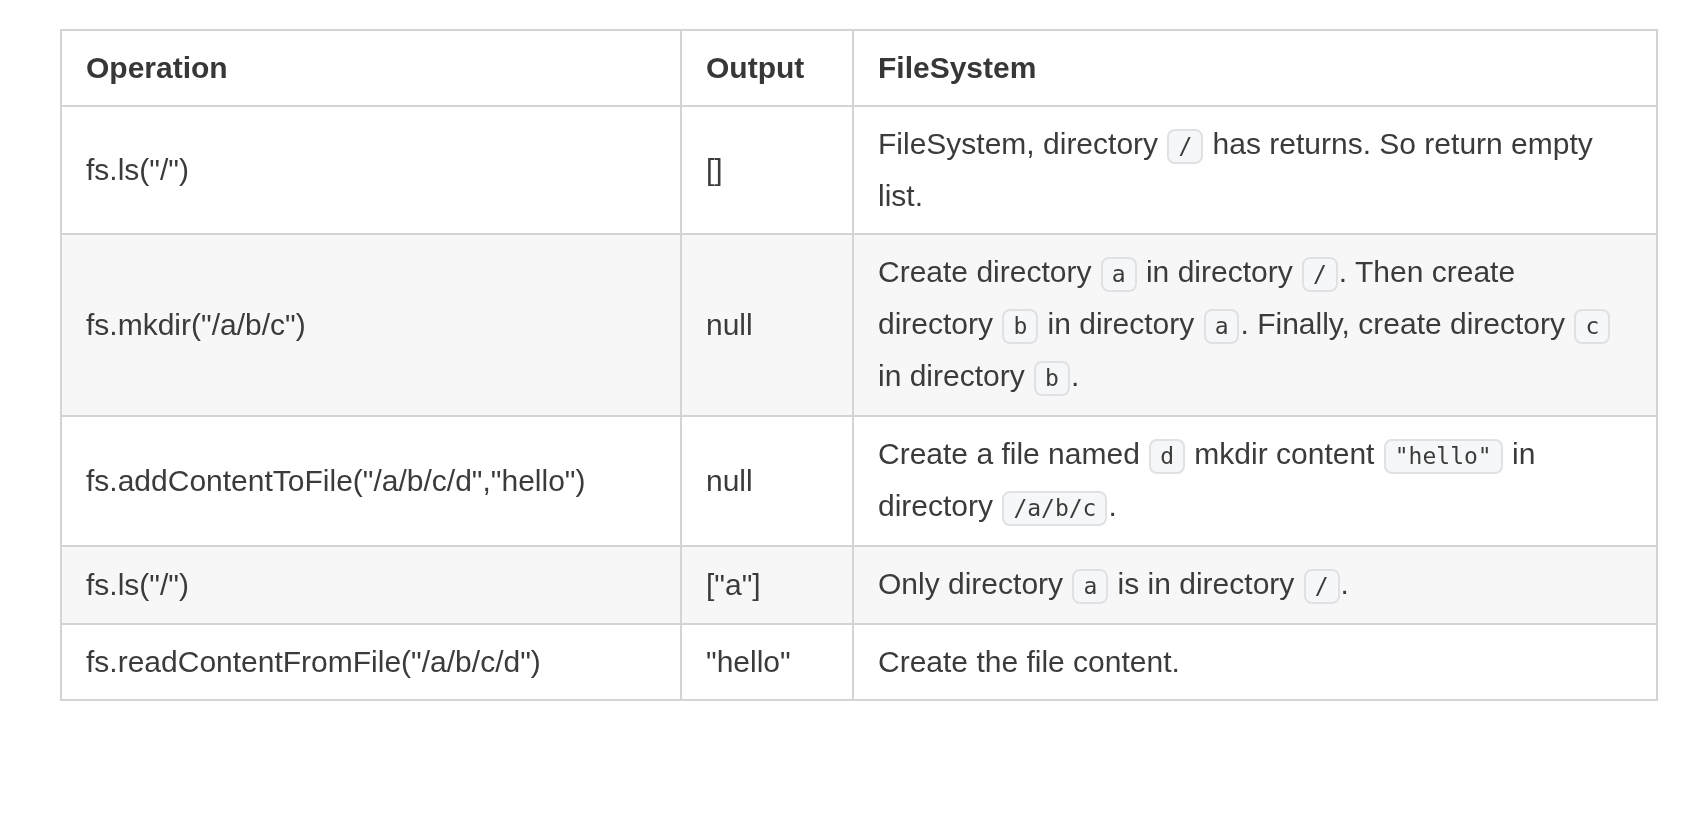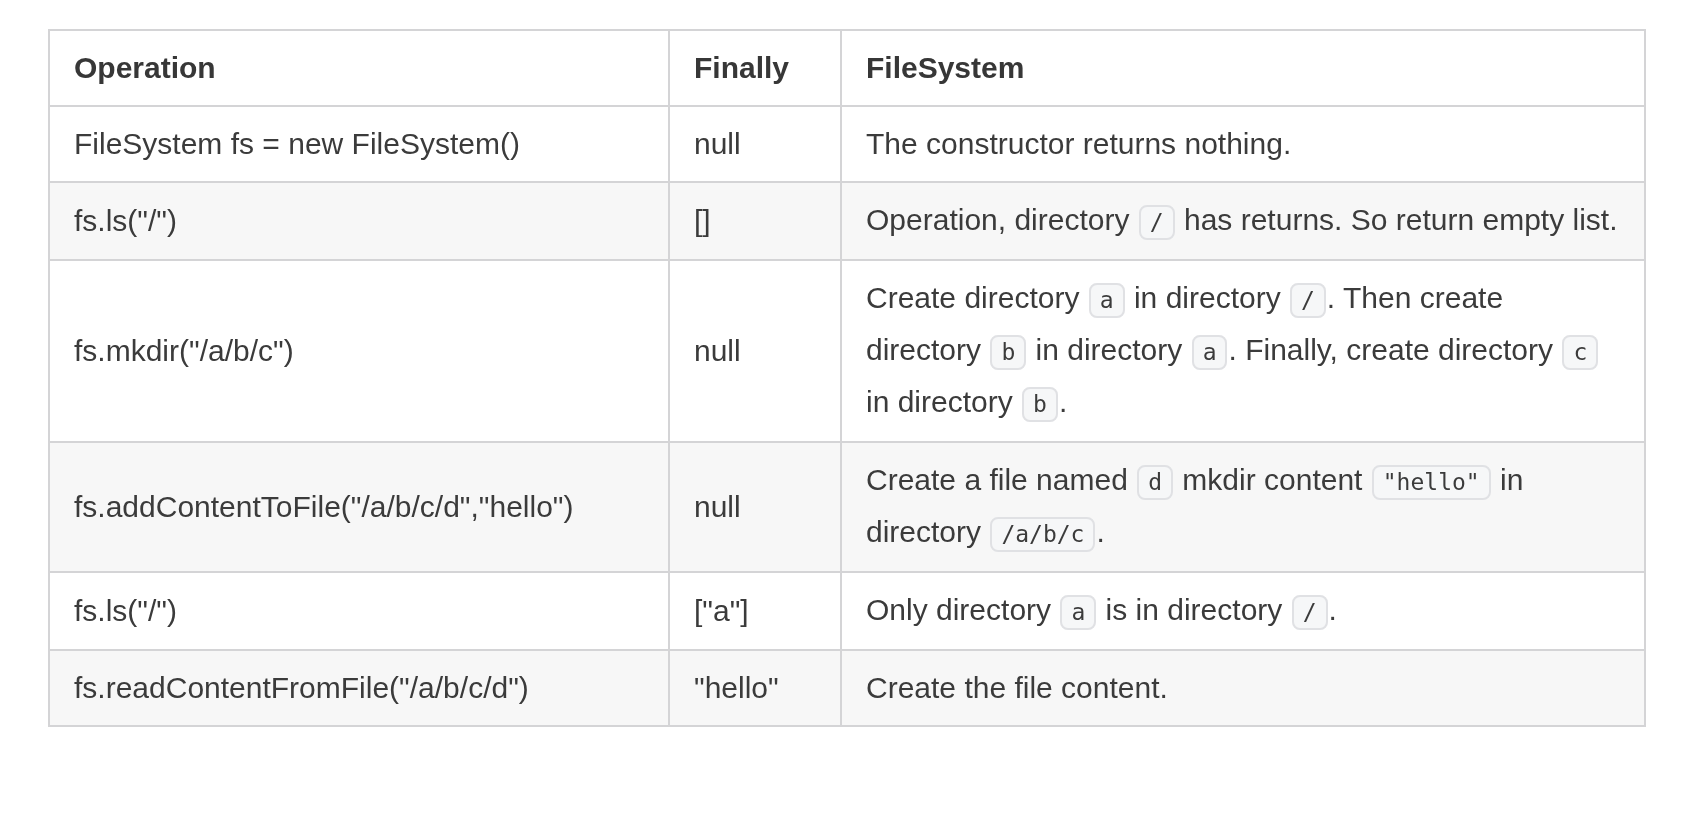--- a/index.html
+++ b/index.html
@@ -6,21 +6,21 @@
     margin: 0;
     padding: 0;
     background: #ffffff;
     font-family: "Liberation Sans", "DejaVu Sans", sans-serif;
     color: #3b3b3b;
   }
   .page {
     width: 1698px;
     height: 822px;
     box-sizing: border-box;
-    padding: 29px 50px 0 48px;
+    padding: 29px 50px 0 60px;
     background: #ffffff;
   }
   table.ops-table {
     border-collapse: collapse;
     table-layout: fixed;
     width: 1596px;
     font-size: 30px;
   }
   table.ops-table col.col-operation   { width: 620px; }
   table.ops-table col.col-output      { width: 172px; }
@@ -64,34 +64,29 @@
 <div class="page">
   <table class="ops-table">
     <colgroup>
       <col class="col-operation">
       <col class="col-output">
       <col class="col-explanation">
     </colgroup>
     <thead>
       <tr>
         <th>Operation</th>
-        <th>Finally</th>
+        <th>Output</th>
         <th>FileSystem</th>
       </tr>
     </thead>
     <tbody id="table-body">
         <tr>
-          <td>FileSystem fs = new FileSystem()</td>
-          <td>null</td>
-          <td><span>The constructor returns nothing.</span></td>
-        </tr>
-        <tr>
           <td>fs.ls("/")</td>
           <td>[]</td>
-          <td><span>Operation, directory </span><code class="inline-code">/</code><span> has returns. So return empty list.</span></td>
+          <td><span>FileSystem, directory </span><code class="inline-code">/</code><span> has returns. So return empty list.</span></td>
         </tr>
         <tr>
           <td>fs.mkdir("/a/b/c")</td>
           <td>null</td>
           <td><span>Create directory </span><code class="inline-code">a</code><span> in directory </span><code class="inline-code">/</code><span>. Then create directory </span><code class="inline-code">b</code><span> in directory </span><code class="inline-code">a</code><span>. Finally, create directory </span><code class="inline-code">c</code><span> in directory </span><code class="inline-code">b</code><span>.</span></td>
         </tr>
         <tr>
           <td>fs.addContentToFile("/a/b/c/d","hello")</td>
           <td>null</td>
           <td><span>Create a file named </span><code class="inline-code">d</code><span> mkdir content </span><code class="inline-code">"hello"</code><span> in directory </span><code class="inline-code">/a/b/c</code><span>.</span></td>

